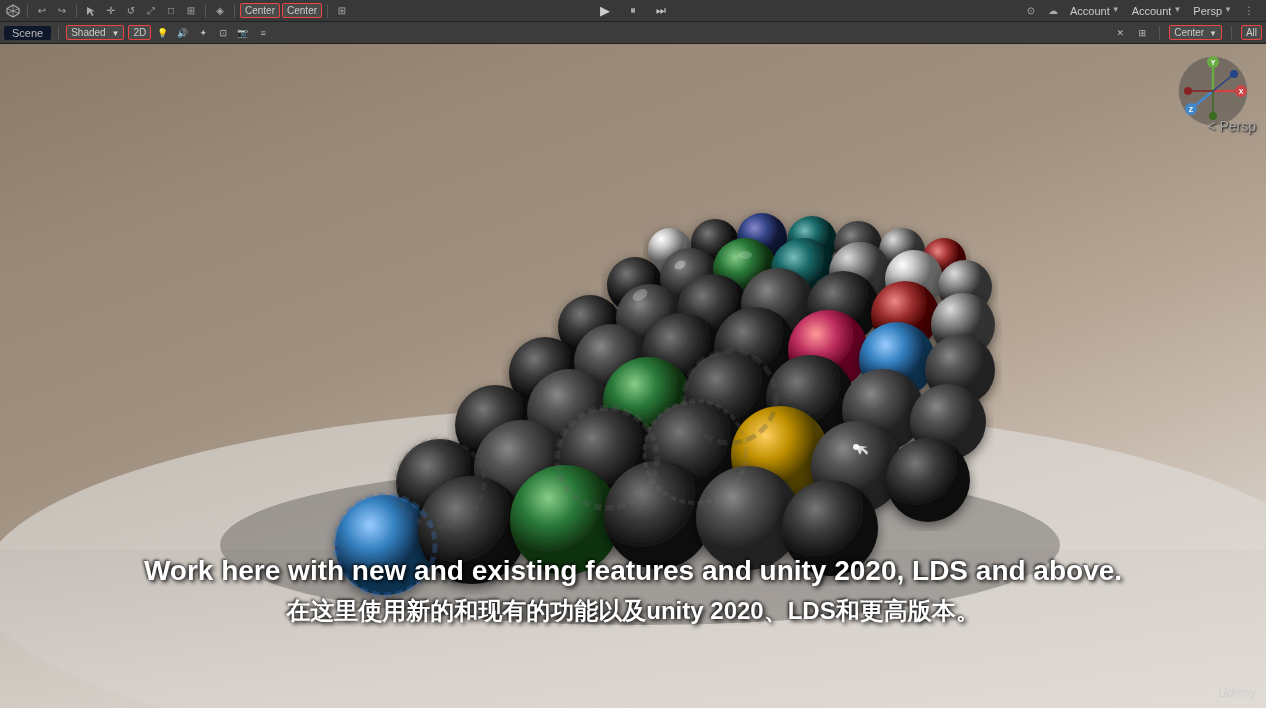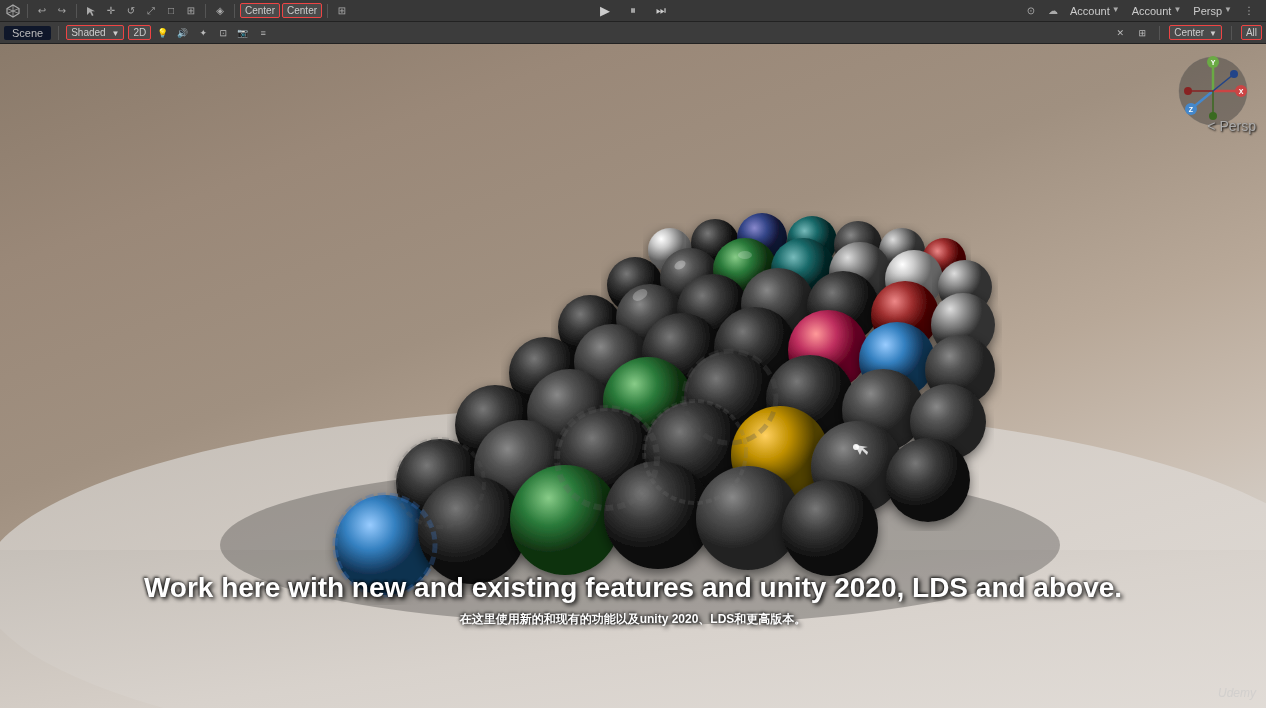--- a/index.html
+++ b/index.html
@@ -161,21 +161,21 @@
       color: #ffffff;
       font-size: 28px;
       font-weight: bold;
       text-shadow: 2px 2px 4px rgba(0,0,0,0.9), -1px -1px 3px rgba(0,0,0,0.9);
       line-height: 1.4;
       margin-bottom: 4px;
     }
 
     .subtitle-chinese {
       color: #ffffff;
-      font-size: 12px;
+      font-size: 24px;
       font-weight: bold;
       text-shadow: 2px 2px 4px rgba(0,0,0,0.9), -1px -1px 3px rgba(0,0,0,0.9);
       line-height: 1.4;
     }
 
     
     .udemy-watermark {
       position: absolute;
       bottom: 8px;
       right: 10px;

